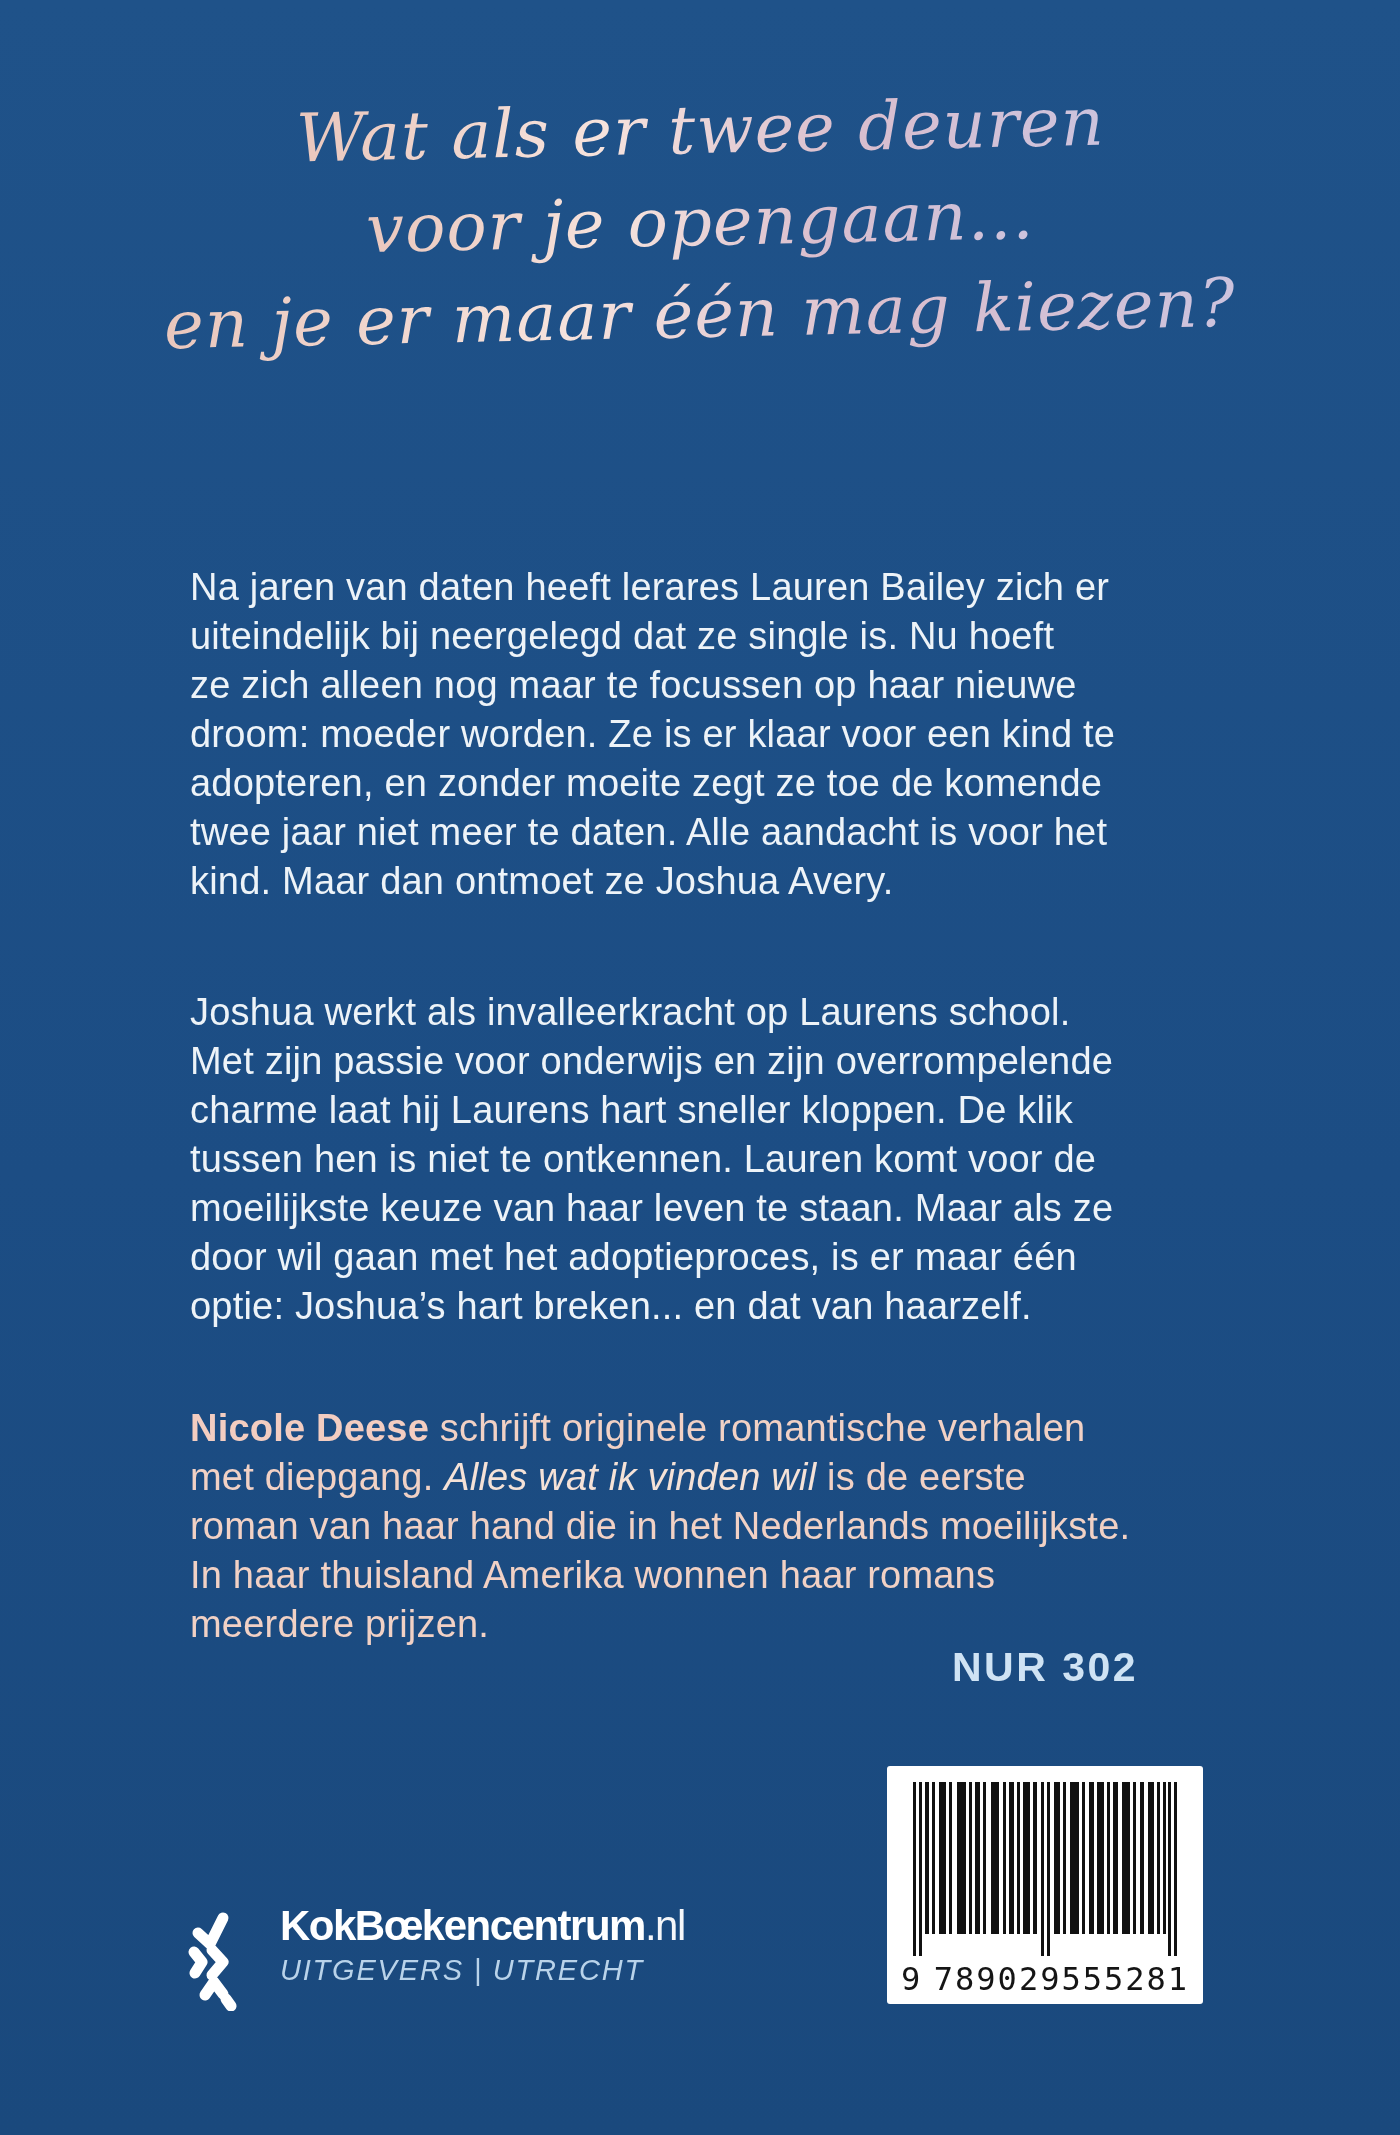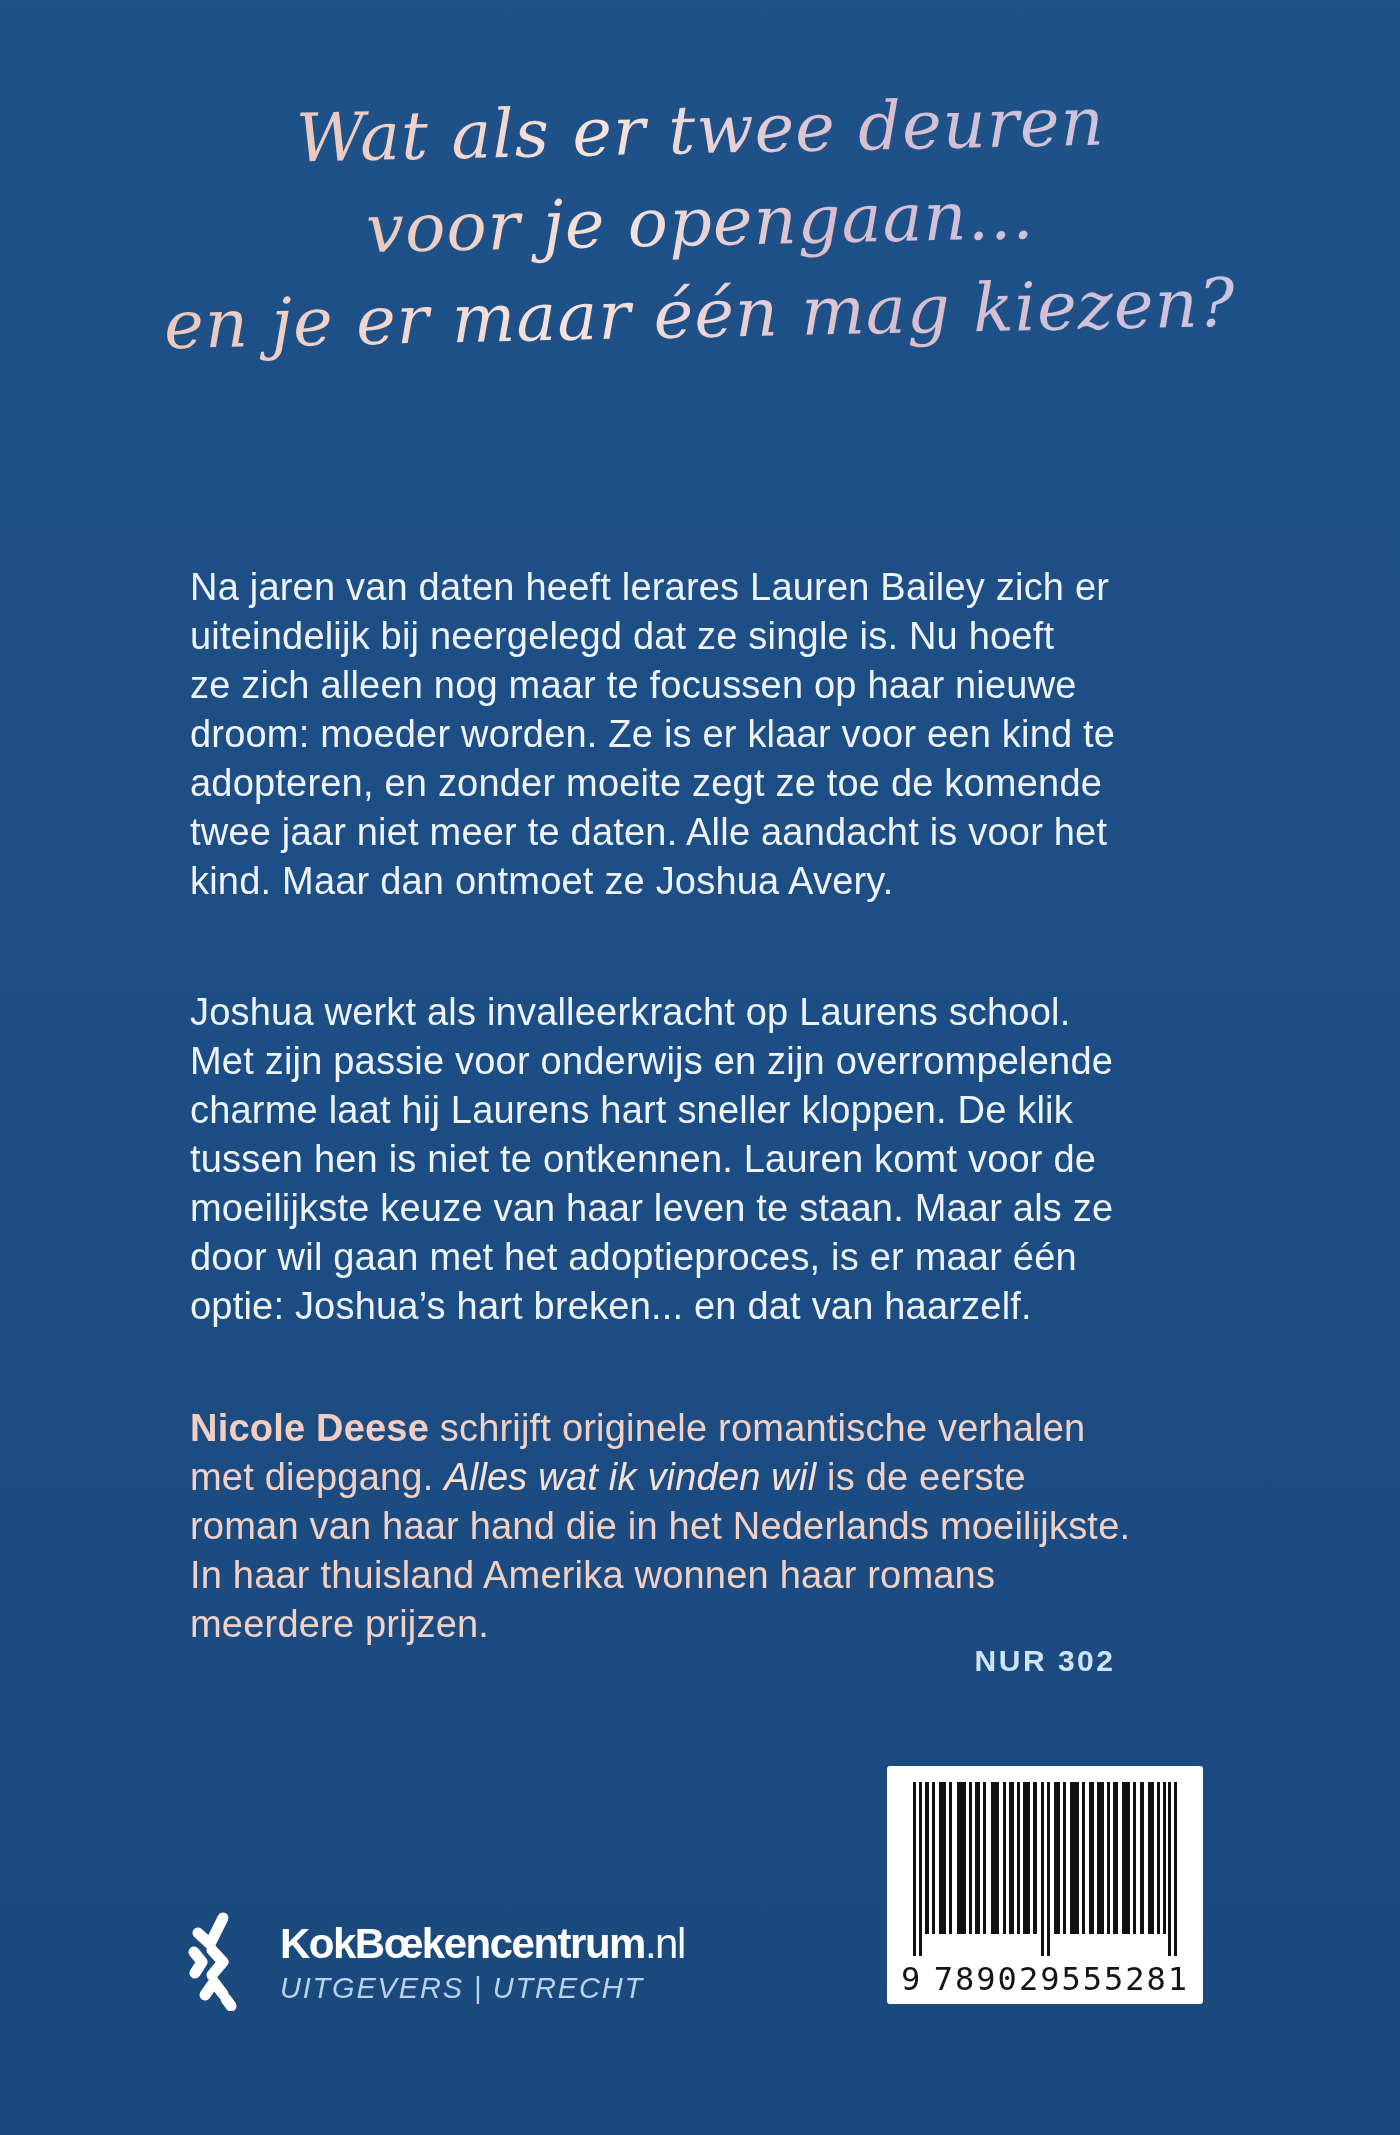--- a/index.html
+++ b/index.html
@@ -44,21 +44,21 @@
   .p2{top:988px;}
   .bio{top:1404px;color:var(--bio-text,#f1d1c5);}
   .bio strong{font-weight:bold;color:#f3cdc1;}
   .bio em{font-style:italic;color:#f5e2d7;}
 
   
   .nur{
     position:absolute;top:1644px;left:887px;width:316px;
     text-align:center;
     color:var(--nur-text,#cfe3f4);
-    font-size:30px;font-weight:bold;letter-spacing:2.5px;
+    font-size:41px;font-weight:bold;letter-spacing:2.5px;
   }
   .barcode-box{
     position:absolute;top:1766px;left:887px;width:316px;height:238px;
     background:#ffffff;border-radius:3px;
   }
   .barcode-box svg{position:absolute;top:16px;left:24px;}
   .digits{
     position:absolute;bottom:6px;left:14px;right:14px;
     display:flex;align-items:flex-end;
     font-family:"DejaVu Sans Mono",monospace;
@@ -68,21 +68,20 @@
   .d-lead{width:36px;text-align:left;}
   .d-g{flex:1;text-align:right;letter-spacing:2px;background:#fff;}
 
   
   .publisher{
     position:absolute;left:188px;top:1905px;
     display:flex;align-items:flex-start;gap:26px;
   }
   .mark{margin-top:2px;flex:0 0 auto;}
   .brand{
-    margin-top:18px;
     font-size:42px;font-weight:bold;color:#ffffff;
     letter-spacing:-1.5px;line-height:1;
     white-space:nowrap;
   }
   .brand .b2{font-weight:normal;opacity:.96;}
   .subline{
     margin-top:7px;
     font-size:29px;letter-spacing:1.8px;
     color:var(--subline-text,#b9d3ea);
     white-space:nowrap;

